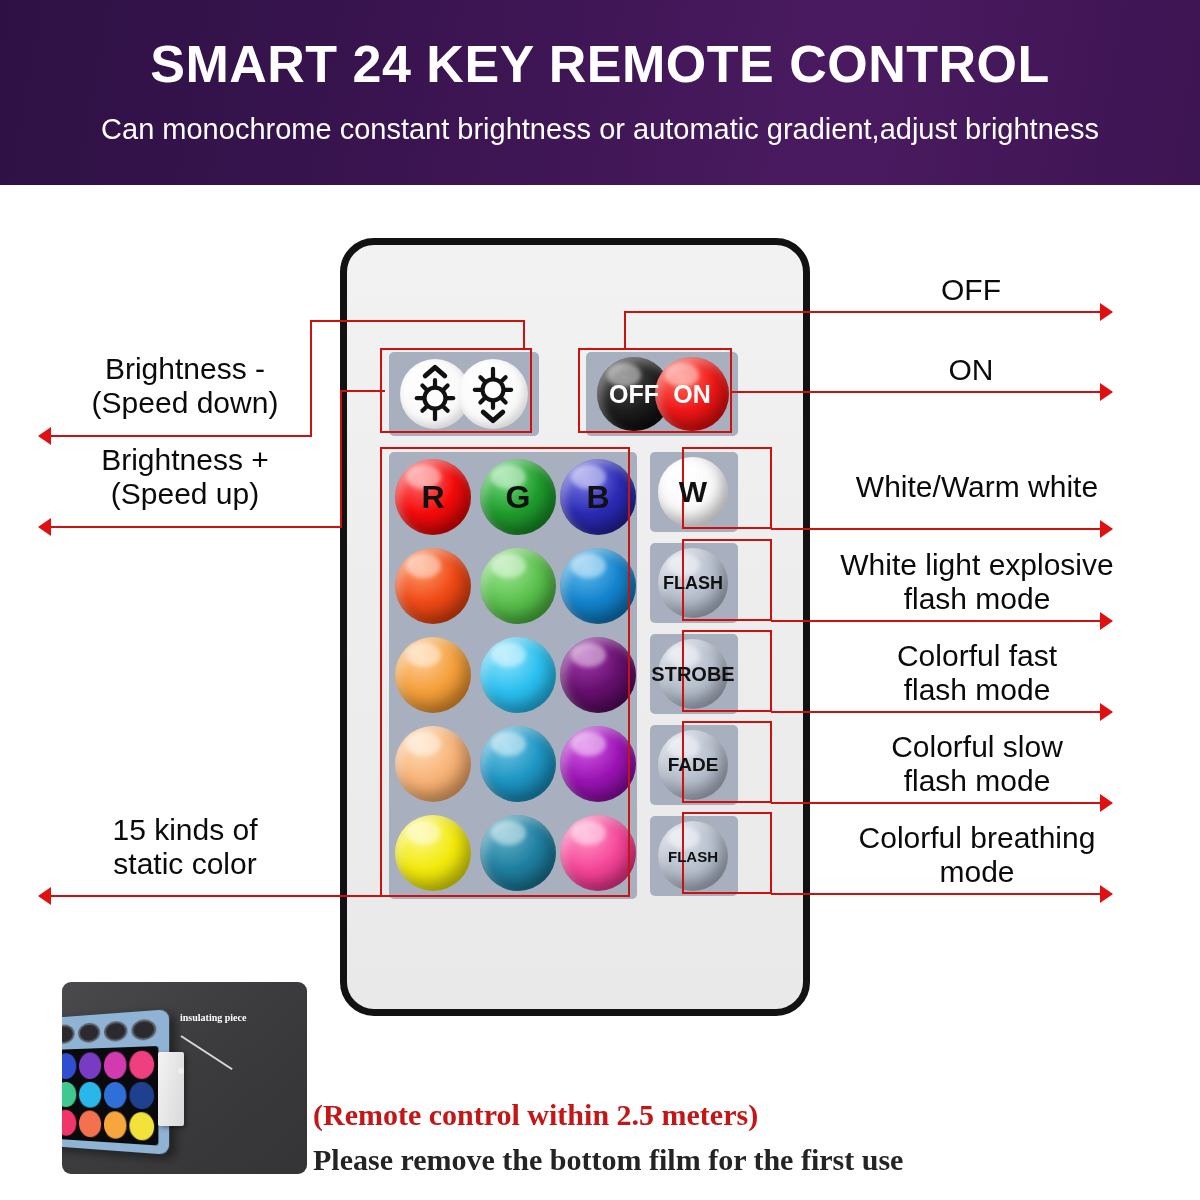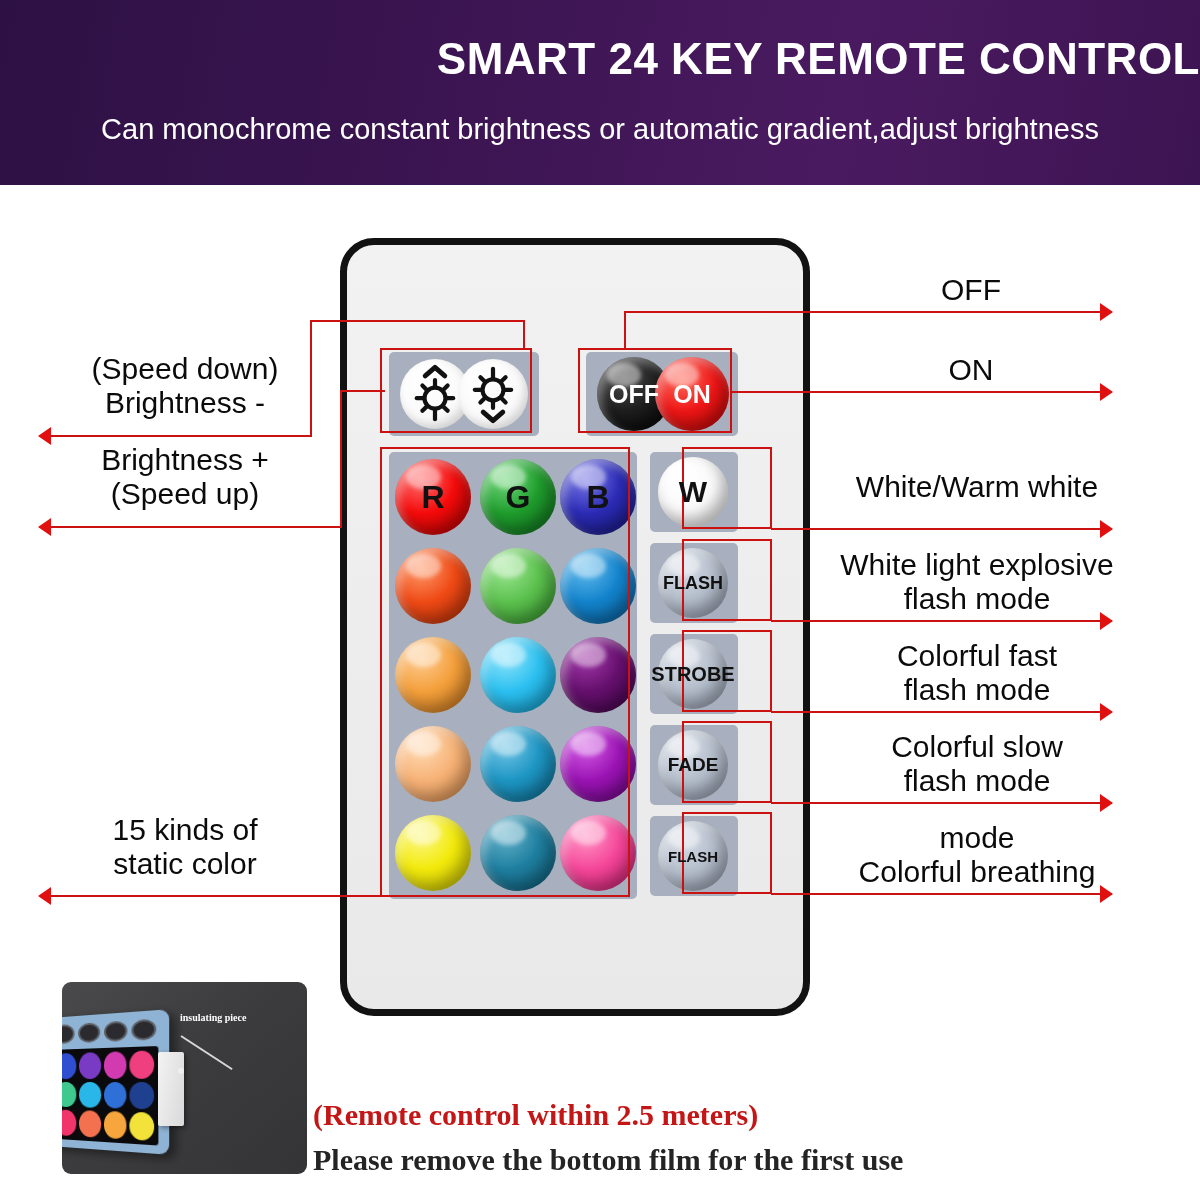--- a/index.html
+++ b/index.html
@@ -12,22 +12,22 @@
   }
   #root{position:relative;width:1200px;height:1200px;}
 
   
   .header{
     position:absolute;left:0;top:0;width:1200px;height:185px;
     background:linear-gradient(100deg,#2e1144 0%,#3a1450 35%,#4a1a60 70%,#3d1452 100%);
     overflow:hidden;
   }
   .header-title{
-    position:absolute;left:0;top:34px;width:1200px;text-align:right;
-    color:#ffffff;font-size:44px;font-weight:bold;letter-spacing:0.5px;
+    position:absolute;left:0;top:34px;width:1200px;text-align:center;
+    color:#ffffff;font-size:52px;font-weight:bold;letter-spacing:0.5px;
     font-family:"Liberation Sans", sans-serif;
     white-space:nowrap;
   }
   .header-sub{
     position:absolute;left:0;top:113px;width:1200px;text-align:center;
     color:#ffffff;font-size:29px;font-weight:normal;
     font-family:"Liberation Sans", sans-serif;
     white-space:nowrap;
   }
 
@@ -299,22 +299,22 @@
   <div class="ln lnh" style="left:771px;top:711px;width:341px;height:2px;"></div>
   <div class="arrow-r" style="left:1100px;top:703px;"></div>
 
   <div class="ln lnh" style="left:771px;top:802px;width:341px;height:2px;"></div>
   <div class="arrow-r" style="left:1100px;top:794px;"></div>
 
   <div class="ln lnh" style="left:771px;top:893px;width:341px;height:2px;"></div>
   <div class="arrow-r" style="left:1100px;top:885px;"></div>
 
   <div class="callout l" style="left:40px;top:352px;width:290px;">
+    <div>Brightness -</div>
     <div>(Speed down)</div>
-    <div>Brightness -</div>
   </div>
 
   <div class="callout l" style="left:40px;top:443px;width:290px;">
     <div>Brightness +</div>
     <div>(Speed up)</div>
   </div>
 
   <div class="callout l" style="left:40px;top:813px;width:290px;">
     <div>15 kinds of</div>
     <div>static color</div>
@@ -341,22 +341,22 @@
     <div>Colorful fast</div>
     <div>flash mode</div>
   </div>
 
   <div class="callout r" style="left:812px;top:730px;width:330px;">
     <div>Colorful slow</div>
     <div>flash mode</div>
   </div>
 
   <div class="callout r" style="left:812px;top:821px;width:330px;">
+    <div>Colorful breathing</div>
     <div>mode</div>
-    <div>Colorful breathing</div>
   </div>
 
   <div class="photo">
     <div class="photo-remote">
       <div class="photo-toprow">
         <i></i>
         <i></i>
         <i></i>
         <i></i>
       </div>

